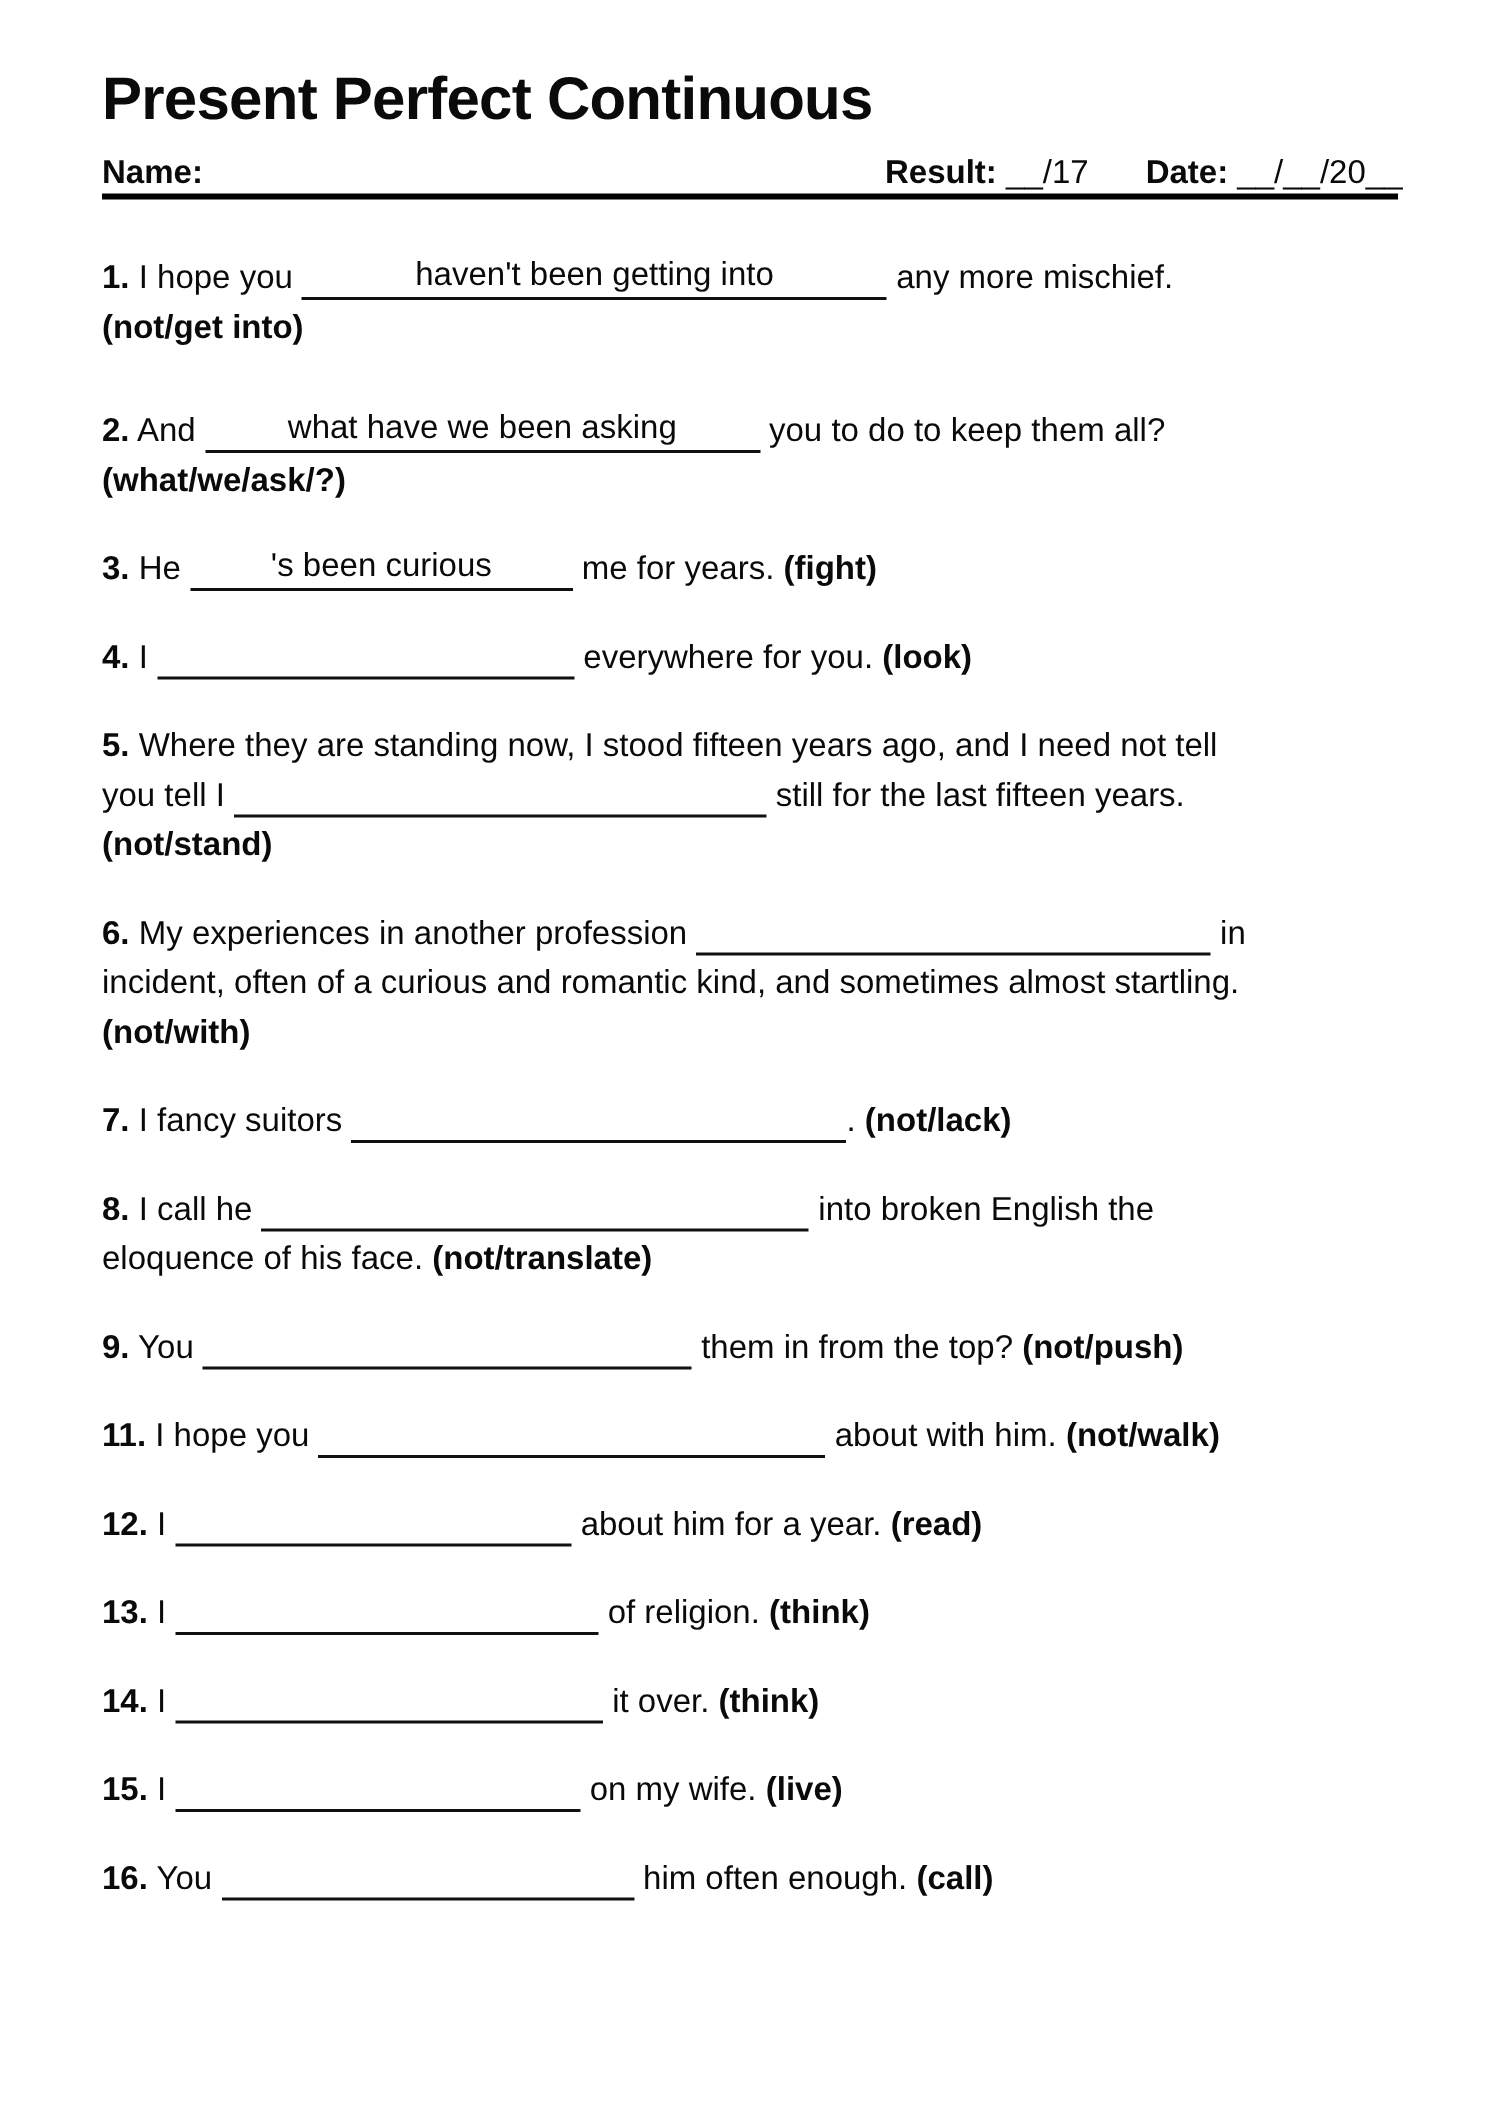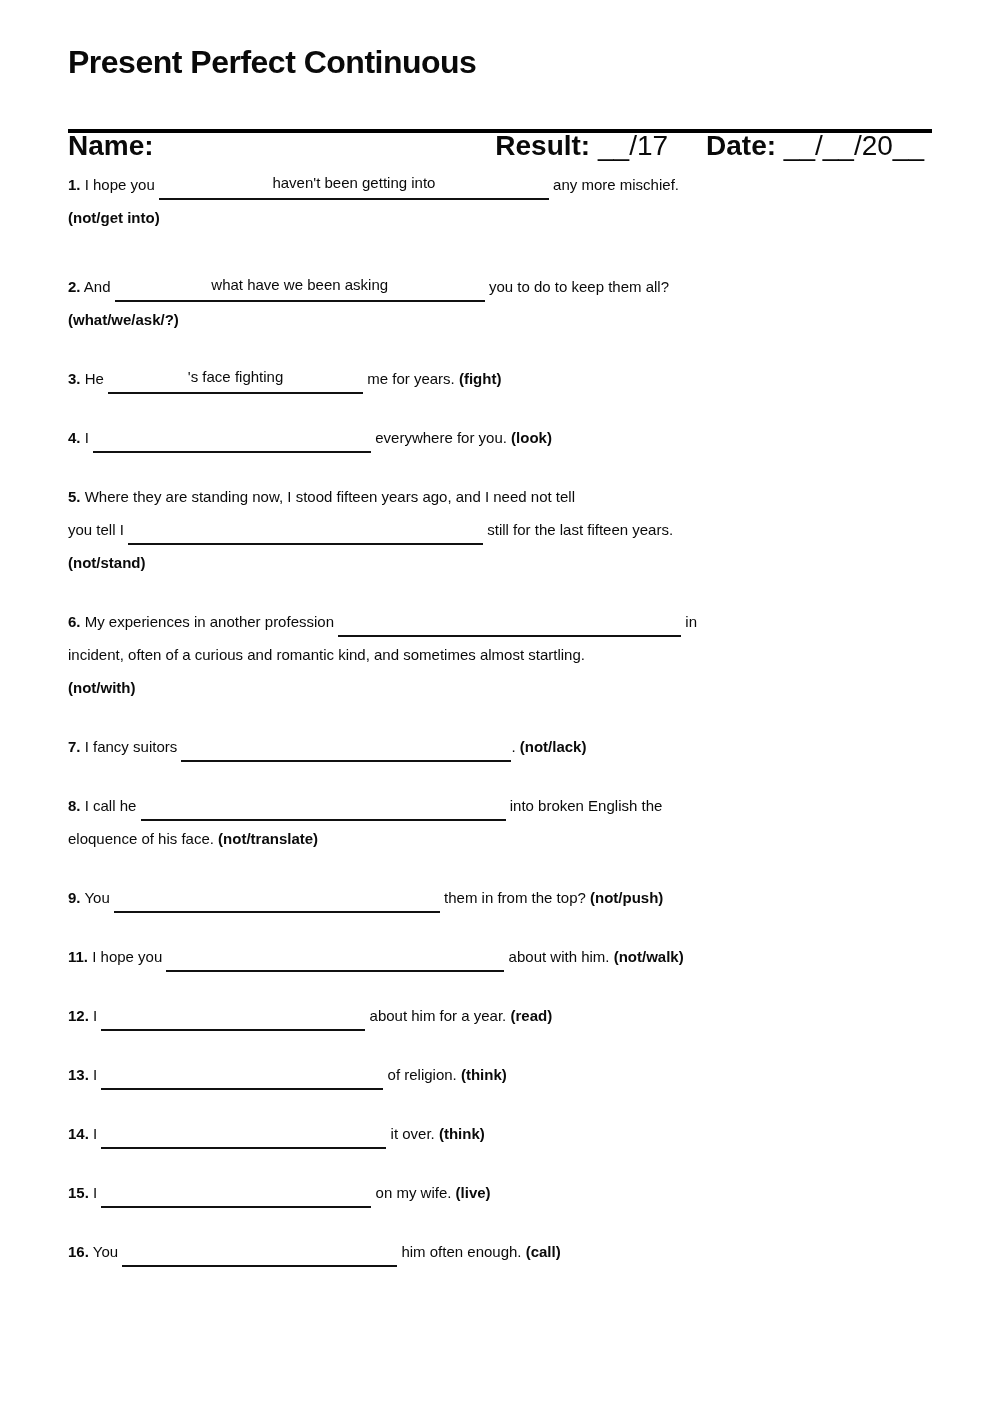--- a/index.html
+++ b/index.html
@@ -9,53 +9,53 @@
     position:relative;
     width:1000px;
     height:1414px;
     background:#ffffff;
     overflow:hidden;
   }
   .title {
     position:absolute;
     left:68px;
     top:44px;
-    font-size:32px;
+    font-size:40px;
     font-weight:bold;
     letter-spacing:-0.5px;
     white-space:nowrap;
   }
   .meta-row {
     position:absolute;
     left:68px;
-    right:76px;
+    right:65px;
     top:102px;
-    font-size:28px;
+    font-size:22px;
     display:flex;
     justify-content:space-between;
     align-items:baseline;
     white-space:nowrap;
   }
   .meta-row b { font-weight:bold; }
   .meta-right { display:flex; gap:38px; }
-  .meta-pair { white-space:nowrap;margin-top:28px; }
+  .meta-pair { white-space:nowrap; }
   .rule {
     position:absolute;
     left:68px;
     width:864px;
     top:129px;
     height:4px;
     background:#000000;
   }
   .exercises {
     position:absolute;
     left:68px;
     top:168px;
     width:868px;
-    font-size:15px;
+    font-size:22px;
     line-height:33px;
   }
   .exercise { margin:0 0 26px 0; }
   .exercise b { font-weight:bold; }
   .blank {
     display:inline-block;
     line-height:22px;
     border-bottom:2.5px solid #111111;
     text-align:center;
     white-space:nowrap;
@@ -86,21 +86,21 @@
         <span>__/__/20__</span>
       </span>
     </div>
   </div>
 
   <div class="rule"></div>
 
   <div class="exercises">
       <p class="exercise"><b>1.</b> <span>I hope you</span> <span class="blank" style="width: 390px;"><span class="ans">haven't been getting into</span></span> <span>any more mischief.</span><br><b>(not/get into)</b></p>
       <p class="exercise"><b>2.</b> <span>And</span> <span class="blank" style="width: 370px; margin-top: 16px;"><span class="ans">what have we been asking</span></span> <span>you to do to keep them all?</span><br><b>(what/we/ask/?)</b></p>
-      <p class="exercise"><b>3.</b> <span>He</span> <span class="blank" style="width: 255px;"><span class="ans">'s face fighting</span></span> <span>me for years.</span> <b>(fight)</b></p>
+      <p class="exercise"><b>3.</b> <span>He</span> <span class="blank" style="width: 255px;"><span class="ans">'s been curious</span></span> <span>me for years.</span> <b>(fight)</b></p>
       <p class="exercise"><b>4.</b> <span>I</span> <span class="blank" style="width: 278px;"><span class="ans">&nbsp;</span></span> <span>everywhere for you.</span> <b>(look)</b></p>
       <p class="exercise"><b>5.</b> <span>Where they are standing now, I stood fifteen years ago, and I need not tell</span><br><span>you tell I</span> <span class="blank" style="width: 355px;"><span class="ans">&nbsp;</span></span> <span>still for the last fifteen years.</span><br><b>(not/stand)</b></p>
       <p class="exercise"><b>6.</b> <span>My experiences in another profession</span> <span class="blank" style="width: 343px;"><span class="ans">&nbsp;</span></span> <span>in</span><br><span>incident, often of a curious and romantic kind, and sometimes almost startling.</span><br><b>(not/with)</b></p>
       <p class="exercise"><b>7.</b> <span>I fancy suitors</span> <span class="blank" style="width: 330px;"><span class="ans">&nbsp;</span></span><span>.</span> <b>(not/lack)</b></p>
       <p class="exercise"><b>8.</b> <span>I call he</span> <span class="blank" style="width: 365px;"><span class="ans">&nbsp;</span></span> <span>into broken English the</span><br><span>eloquence of his face.</span> <b>(not/translate)</b></p>
       <p class="exercise"><b>9.</b> <span>You</span> <span class="blank" style="width: 326px;"><span class="ans">&nbsp;</span></span> <span>them in from the top?</span> <b>(not/push)</b></p>
       <p class="exercise"><b>11.</b> <span>I hope you</span> <span class="blank" style="width: 338px;"><span class="ans">&nbsp;</span></span> <span>about with him.</span> <b>(not/walk)</b></p>
       <p class="exercise"><b>12.</b> <span>I</span> <span class="blank" style="width: 264px;"><span class="ans">&nbsp;</span></span> <span>about him for a year.</span> <b>(read)</b></p>
       <p class="exercise"><b>13.</b> <span>I</span> <span class="blank" style="width: 282px;"><span class="ans">&nbsp;</span></span> <span>of religion.</span> <b>(think)</b></p>
       <p class="exercise"><b>14.</b> <span>I</span> <span class="blank" style="width: 285px;"><span class="ans">&nbsp;</span></span> <span>it over.</span> <b>(think)</b></p>

